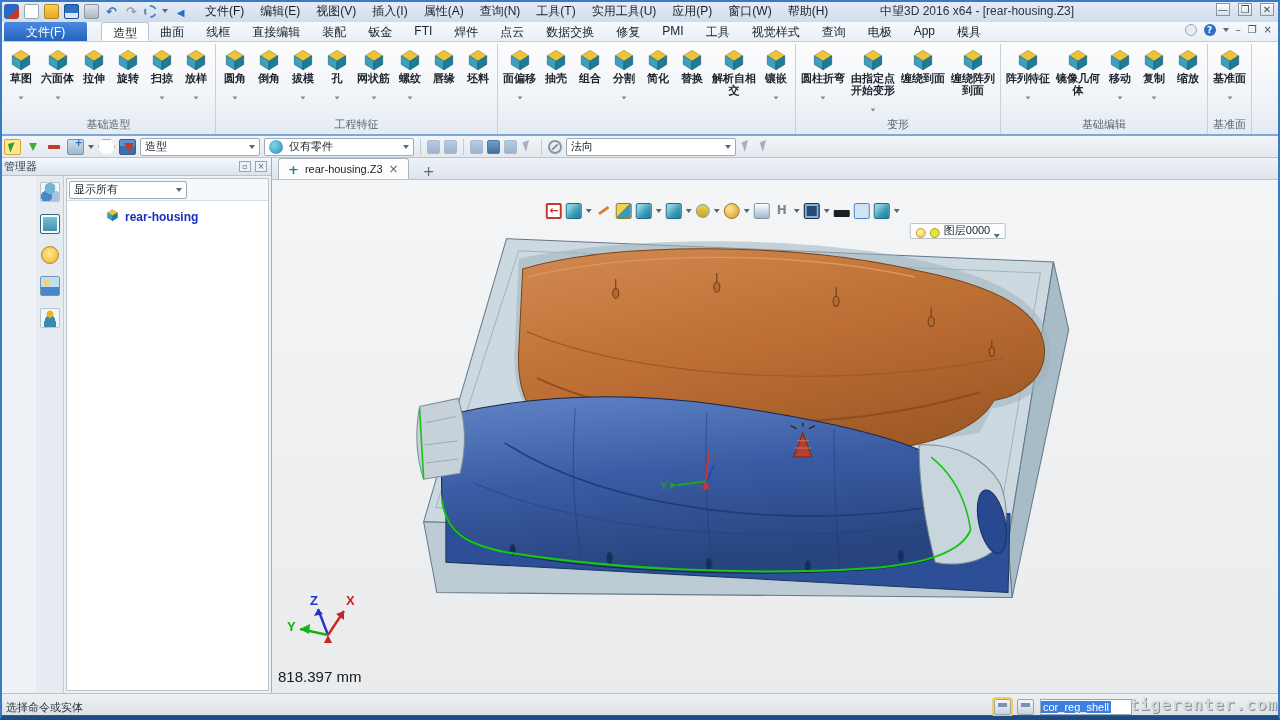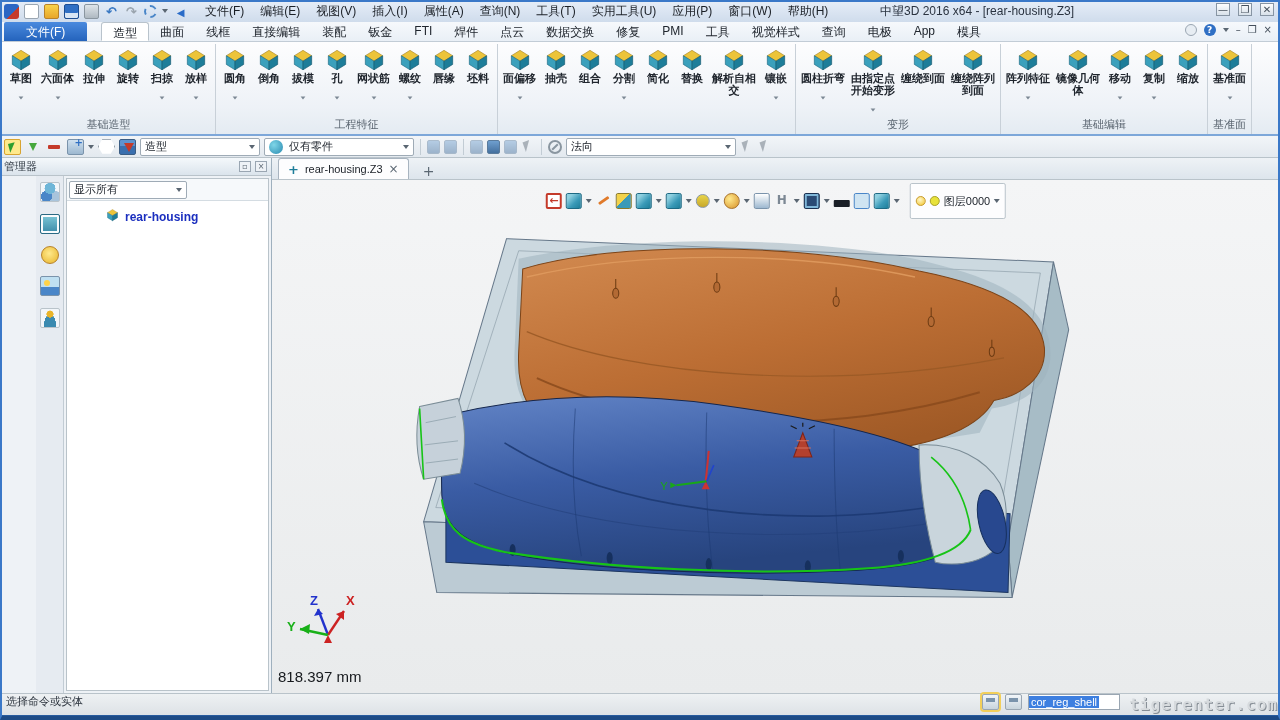--- a/index.html
+++ b/index.html
@@ -116,33 +116,33 @@
   [data-name="redline-icon"]::before{ content:""; position:absolute; left:2px; top:6px; width:12px; height:3px; background:#e07a2a; transform:rotate(-35deg); border-radius:1px; }
   [data-name="shade-modes-icon"]{ background:linear-gradient(135deg,#f2d24a 45%,#3a9ab8 45%); border:1px solid #8a7a2a; }
   [data-name="inquire-icon"]{ border:1px solid #8a96a0; background:linear-gradient(#e8d44a,#c8a82a); border-radius:50%; width:14px; height:14px; }
   [data-name="render-icon"]{ background:radial-gradient(circle at 35% 35%,#ffe98c,#d8922a); border-radius:50%; border:1px solid #a8722a; }
   [data-name="background-icon"]{ background:linear-gradient(#fff,#9db8d0); border:1px solid #7a93ab; }
   [data-name="section-view-icon"]{ color:#7c8894; font:bold 12px/15px "DejaVu Sans",sans-serif; text-align:center; }
   [data-name="section-view-icon"]::before{ content:"H"; }
   [data-name="scene-icon"]{ background:#2a4a74; border:1px solid #1a3050; box-shadow:inset 0 0 0 2px #7fb6d8; }
   [data-name="edge-display-icon"]{ background:#1a1f26; height:7px; margin-top:4px; border-radius:1px; }
   [data-name="plane-display-icon"]{ background:#cfe4f2; border:1px solid #4a86c8; }
-  #layer-chip { display:flex; align-items:center; gap:4px; background:#fdfdfe; border:1px solid #b9c3ca; border-radius:2px; height:36px; padding:0 5px; margin-left:6px; }
+  #layer-chip { display:flex; align-items:flex-end; gap:4px; background:#fdfdfe; border:1px solid #b9c3ca; border-radius:2px; height:16px; padding:0 5px; margin-left:6px;margin-top:40px; }
   .bulb { width:10px; height:10px; border-radius:50%; background:radial-gradient(circle at 40% 35%,#fff6c8,#f2c52a); border:1px solid #c89a2a; }
   .layer-dot { width:10px; height:10px; border-radius:50%; background:#e8e23a; border:1px solid #a8a22a; }
   #layer-chip .lbl { font-size:11px; color:#20262e; }
 
   
   #triad { position:absolute; left:14px; bottom:42px; }
   #measure { position:absolute; left:6px; bottom:8px; font-size:15px; color:#16191d; }
 
   
-  #statusbar { height:22px; background:linear-gradient(#eef1f3,#dde2e6); border-top:1px solid #b9c3ca; display:flex; align-items:flex-start; padding:0 6px; position:relative; }
+  #statusbar { height:22px; background:linear-gradient(#eef1f3,#dde2e6); border-top:1px solid #b9c3ca; display:flex; align-items:flex-end; padding:0 6px; position:relative; }
   #status-msg { font-size:11px; color:#2a323c; }
-  #status-right { position:absolute; right:160px; display:flex; align-items:center; gap:6px; }
+  #status-right { position:absolute; right:148px; display:flex; align-items:center; gap:6px; }
   .st-ico { width:17px; height:16px; border-radius:2px; background:linear-gradient(#f2f6fa,#c8d4dc); border:1px solid #9aa6b2; position:relative; }
   .st-ico::before{ content:""; position:absolute; left:3px; top:3px; right:3px; height:4px; background:#7a93ab; }
   [data-name="datum-display-toggle-icon"]{ box-shadow:0 0 0 2px #f2cf5a; }
   #status-input { width:92px; height:16px; background:#fff; border:1px solid #9aa6b2; font-size:11px; line-height:14px; overflow:hidden; white-space:nowrap; }
   #status-input .sel { background:#3d7fe0; color:#fff; padding:0 2px; }
   #watermark { position:absolute; right:2px; bottom:1px; font-family:"DejaVu Sans Mono",monospace; font-weight:bold; font-size:16px; letter-spacing:1px; color:#d6dadd; text-shadow:1px 1px 0 #868e96; pointer-events:none; }
   #bottomstrip { height:3px; background:#275b9e; }
 </style>
 </head>
 <body>

